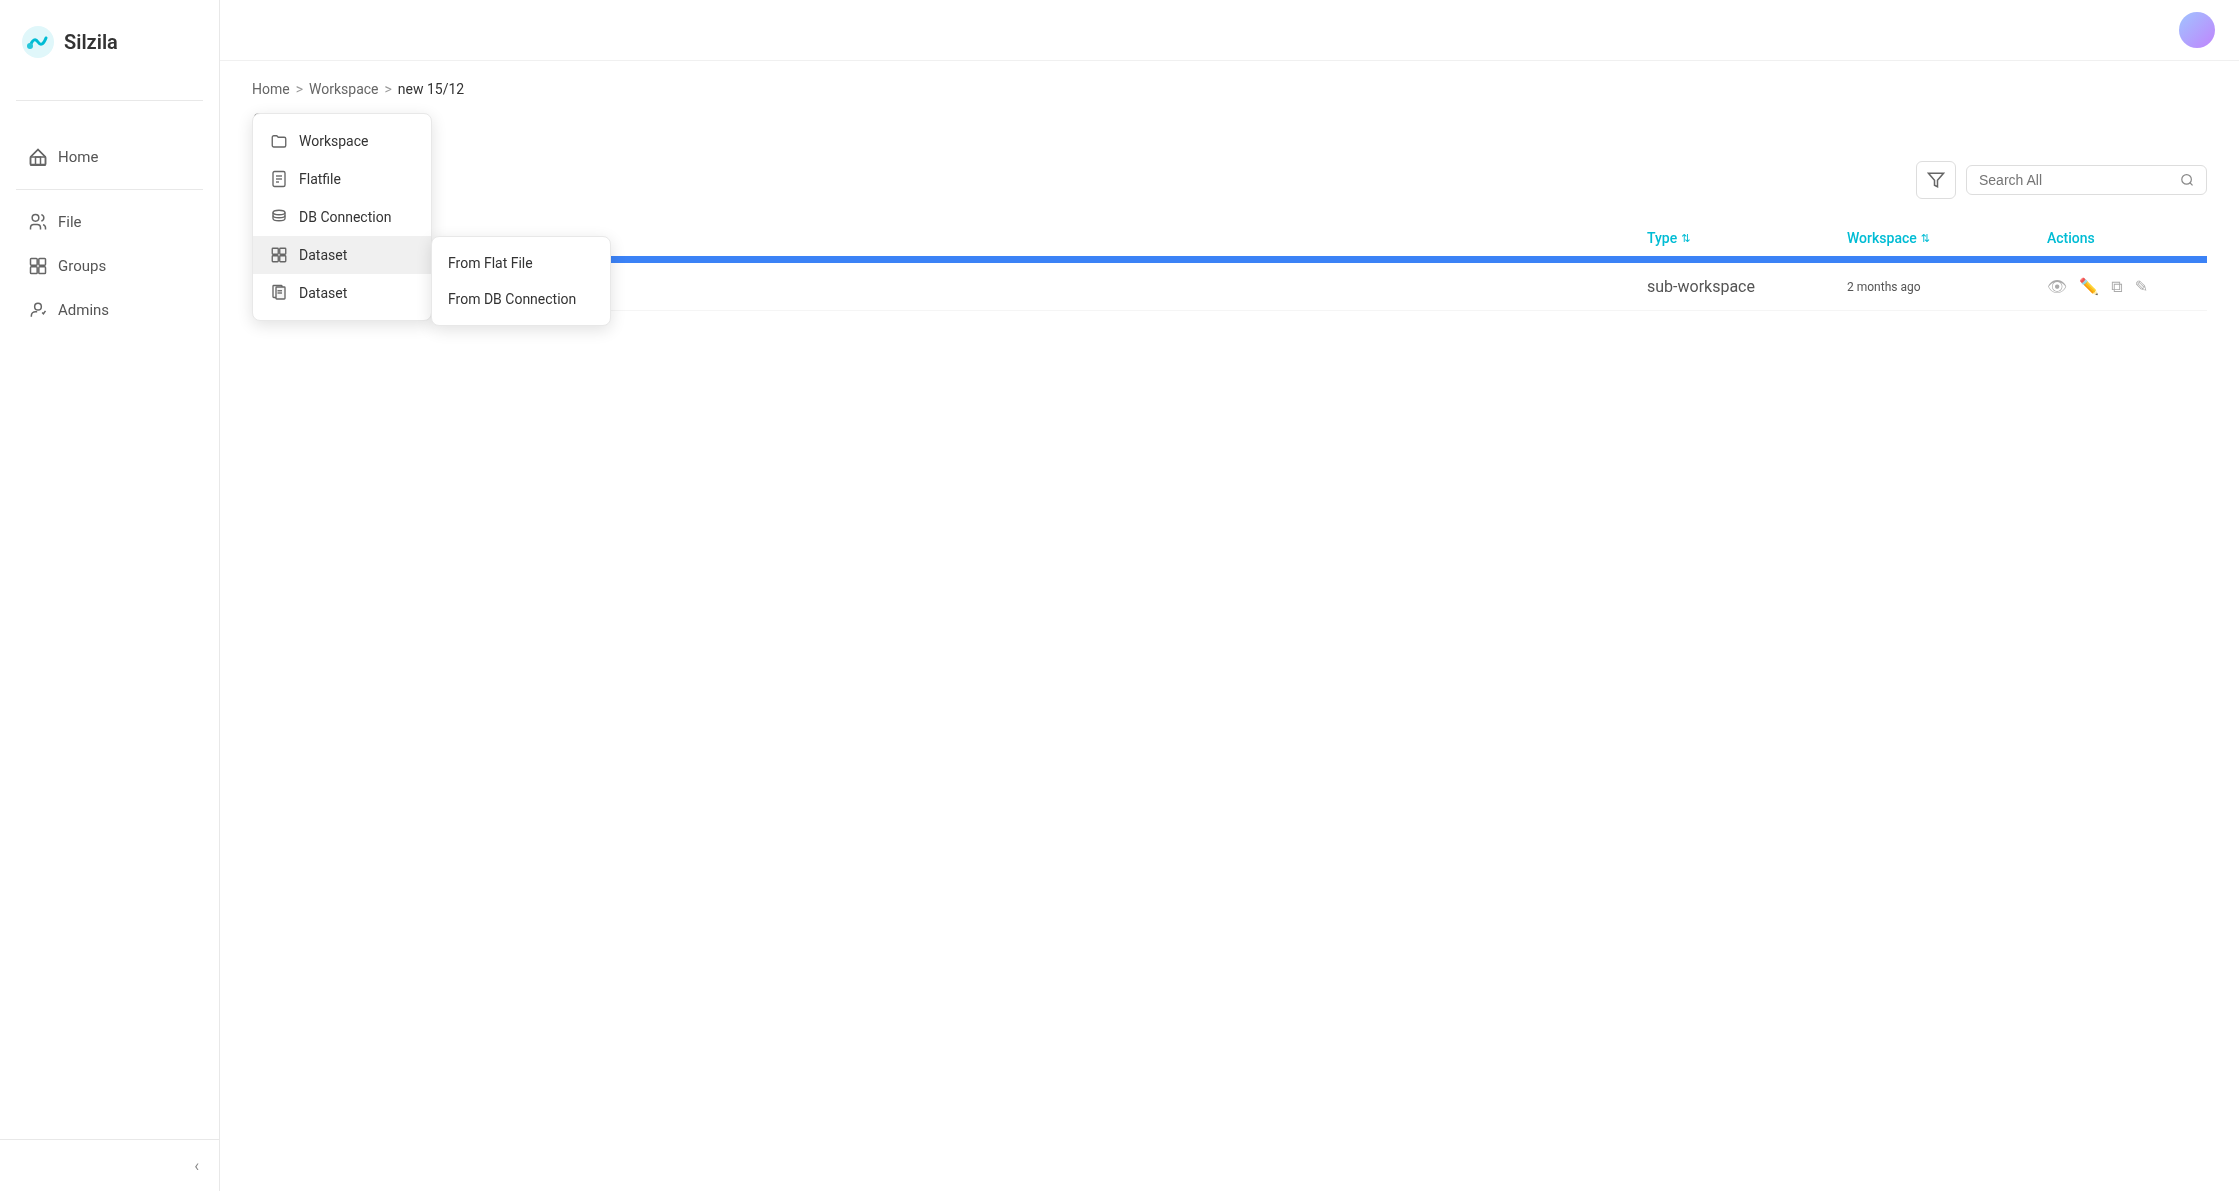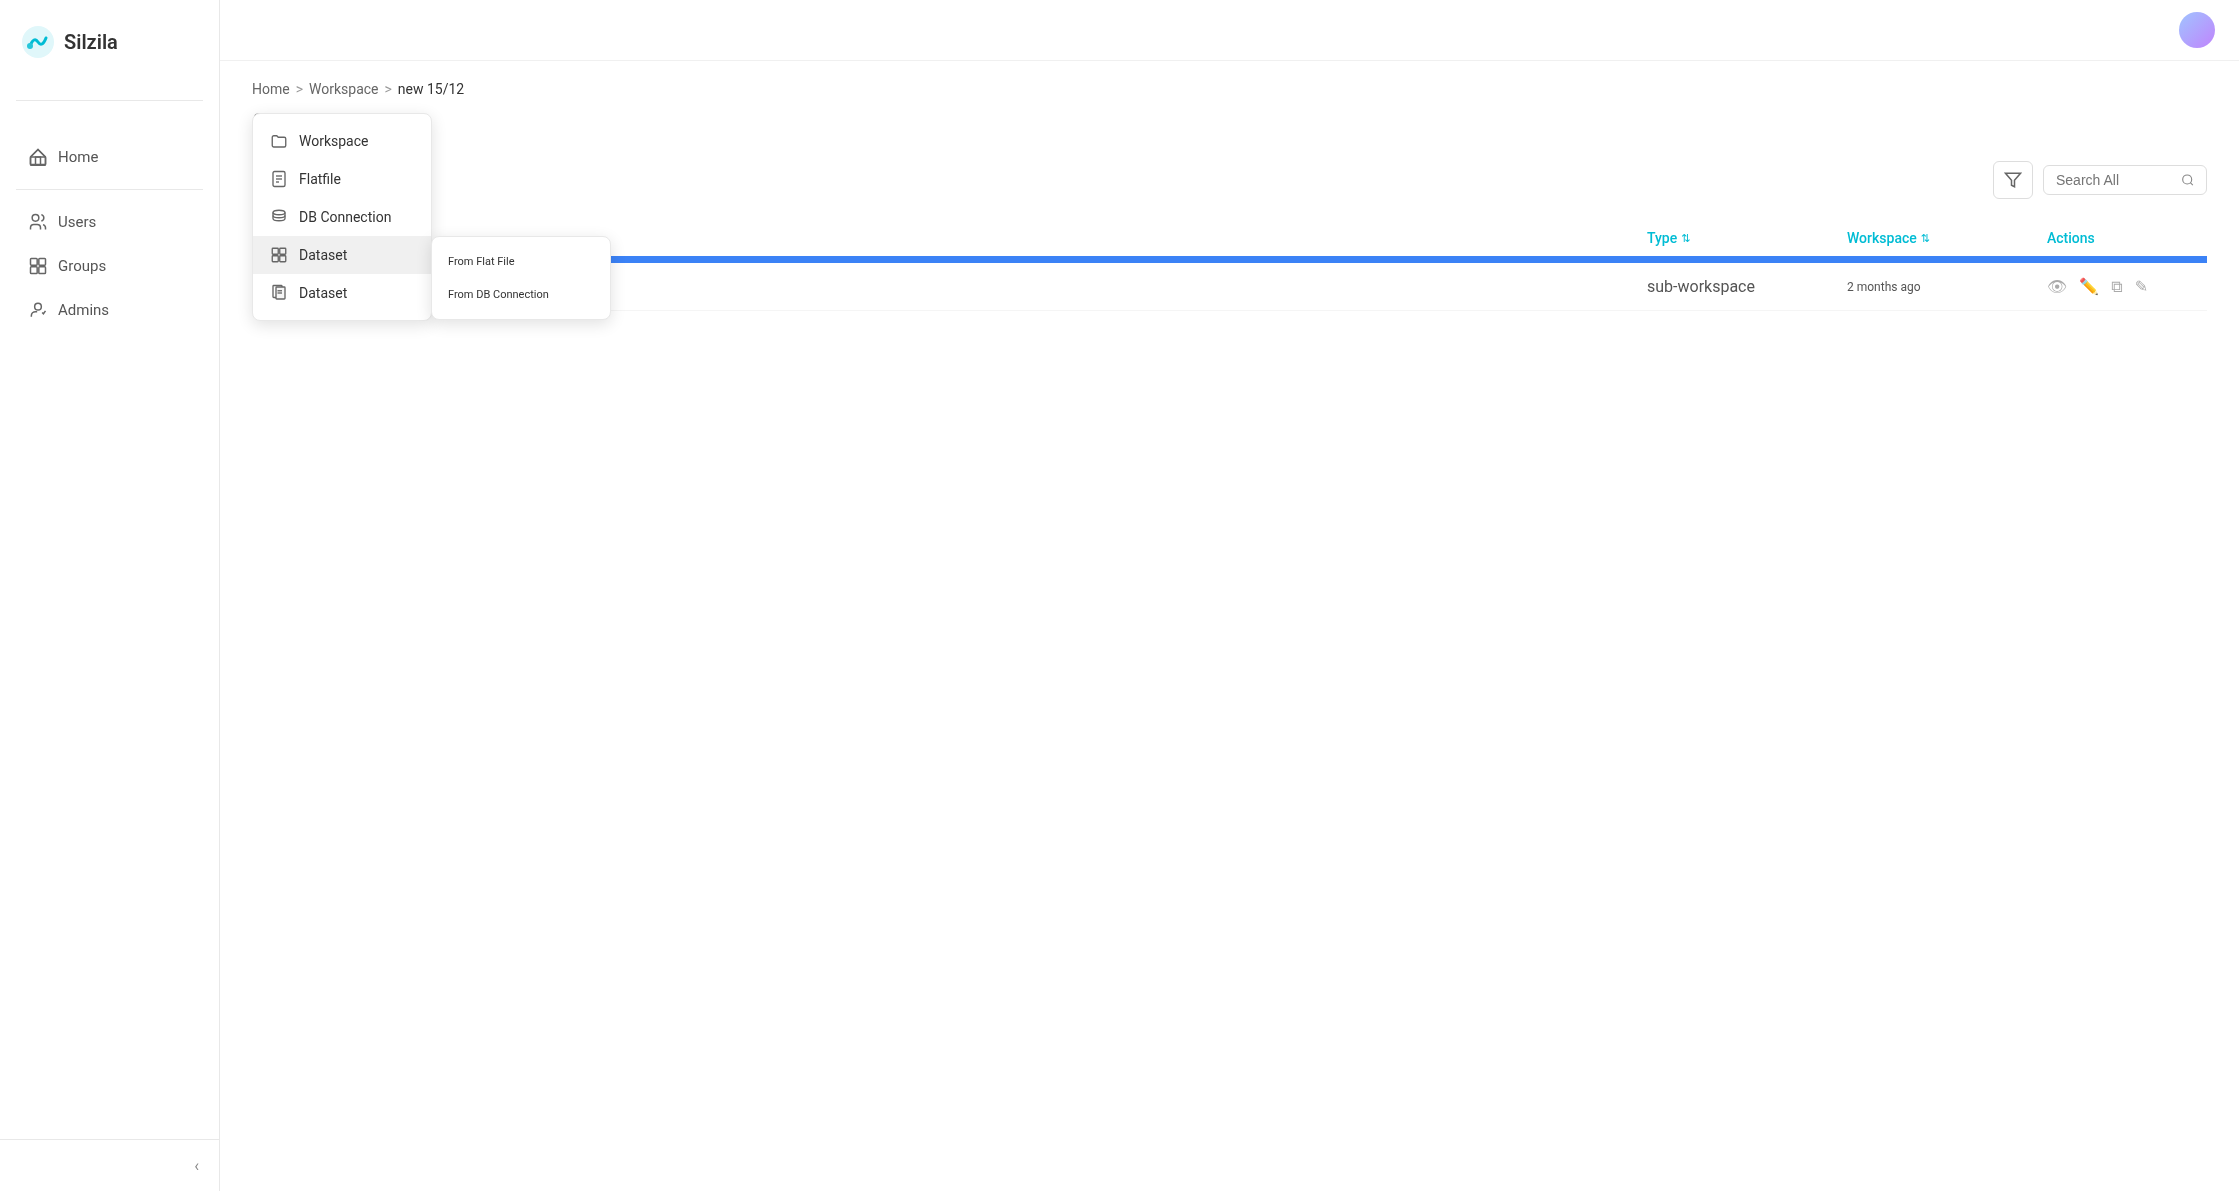--- a/index.html
+++ b/index.html
@@ -157,21 +157,21 @@
       color: #666;
     }
     .search-box {
       display: flex;
       align-items: center;
       border: 1px solid #ddd;
       border-radius: 6px;
       padding: 6px 12px;
       gap: 8px;
       background: #fff;
-      width: 164px;
+      width: 241px;
     }
     .search-input {
       border: none;
       outline: none;
       font-size: 14px;
       color: #333;
       width: 100%;
       background: transparent;
     }
 
@@ -244,21 +244,21 @@
       border-radius: 8px;
       box-shadow: 0 4px 16px rgba(0,0,0,0.12);
       min-width: 180px;
       padding: 8px 0;
       z-index: 300;
     }
     .submenu-item {
       display: flex;
       align-items: center;
       padding: 10px 16px;
-      font-size: 11px;
+      font-size: 14px;
       color: #333;
       cursor: pointer;
     }
   </style>
 </head>
 <body>
 
 <div class="sidebar">
   <div class="sidebar-logo">
     <svg class="logo-icon" viewBox="0 0 36 36">
@@ -280,21 +280,21 @@
       <span>Home</span>
     </div>
     <div class="sidebar-divider" style="margin:8px 16px"></div>
     <div class="nav-item">
       <svg class="nav-icon" viewBox="0 0 24 24" fill="none" stroke="currentColor" stroke-width="1.8">
         <circle cx="9" cy="7" r="4"></circle>
           <path d="M3 21v-2a4 4 0 014-4h4a4 4 0 014 4v2"></path>
         <path d="M16 3.13a4 4 0 010 7.75"></path>
           <path d="M21 21v-2a4 4 0 00-3-3.87"></path>
       </svg>
-      <span>Users</span>
+      <span>File</span>
     </div>
     <div class="nav-item">
       <svg class="nav-icon" viewBox="0 0 24 24" fill="none" stroke="currentColor" stroke-width="1.8">
         <rect x="3" y="3" width="8" height="8" rx="1"></rect>
           <rect x="13" y="3" width="8" height="8" rx="1"></rect>
         <rect x="3" y="13" width="8" height="8" rx="1"></rect>
           <rect x="13" y="13" width="8" height="8" rx="1"></rect>
       </svg>
       <span>Groups</span>
     </div>

